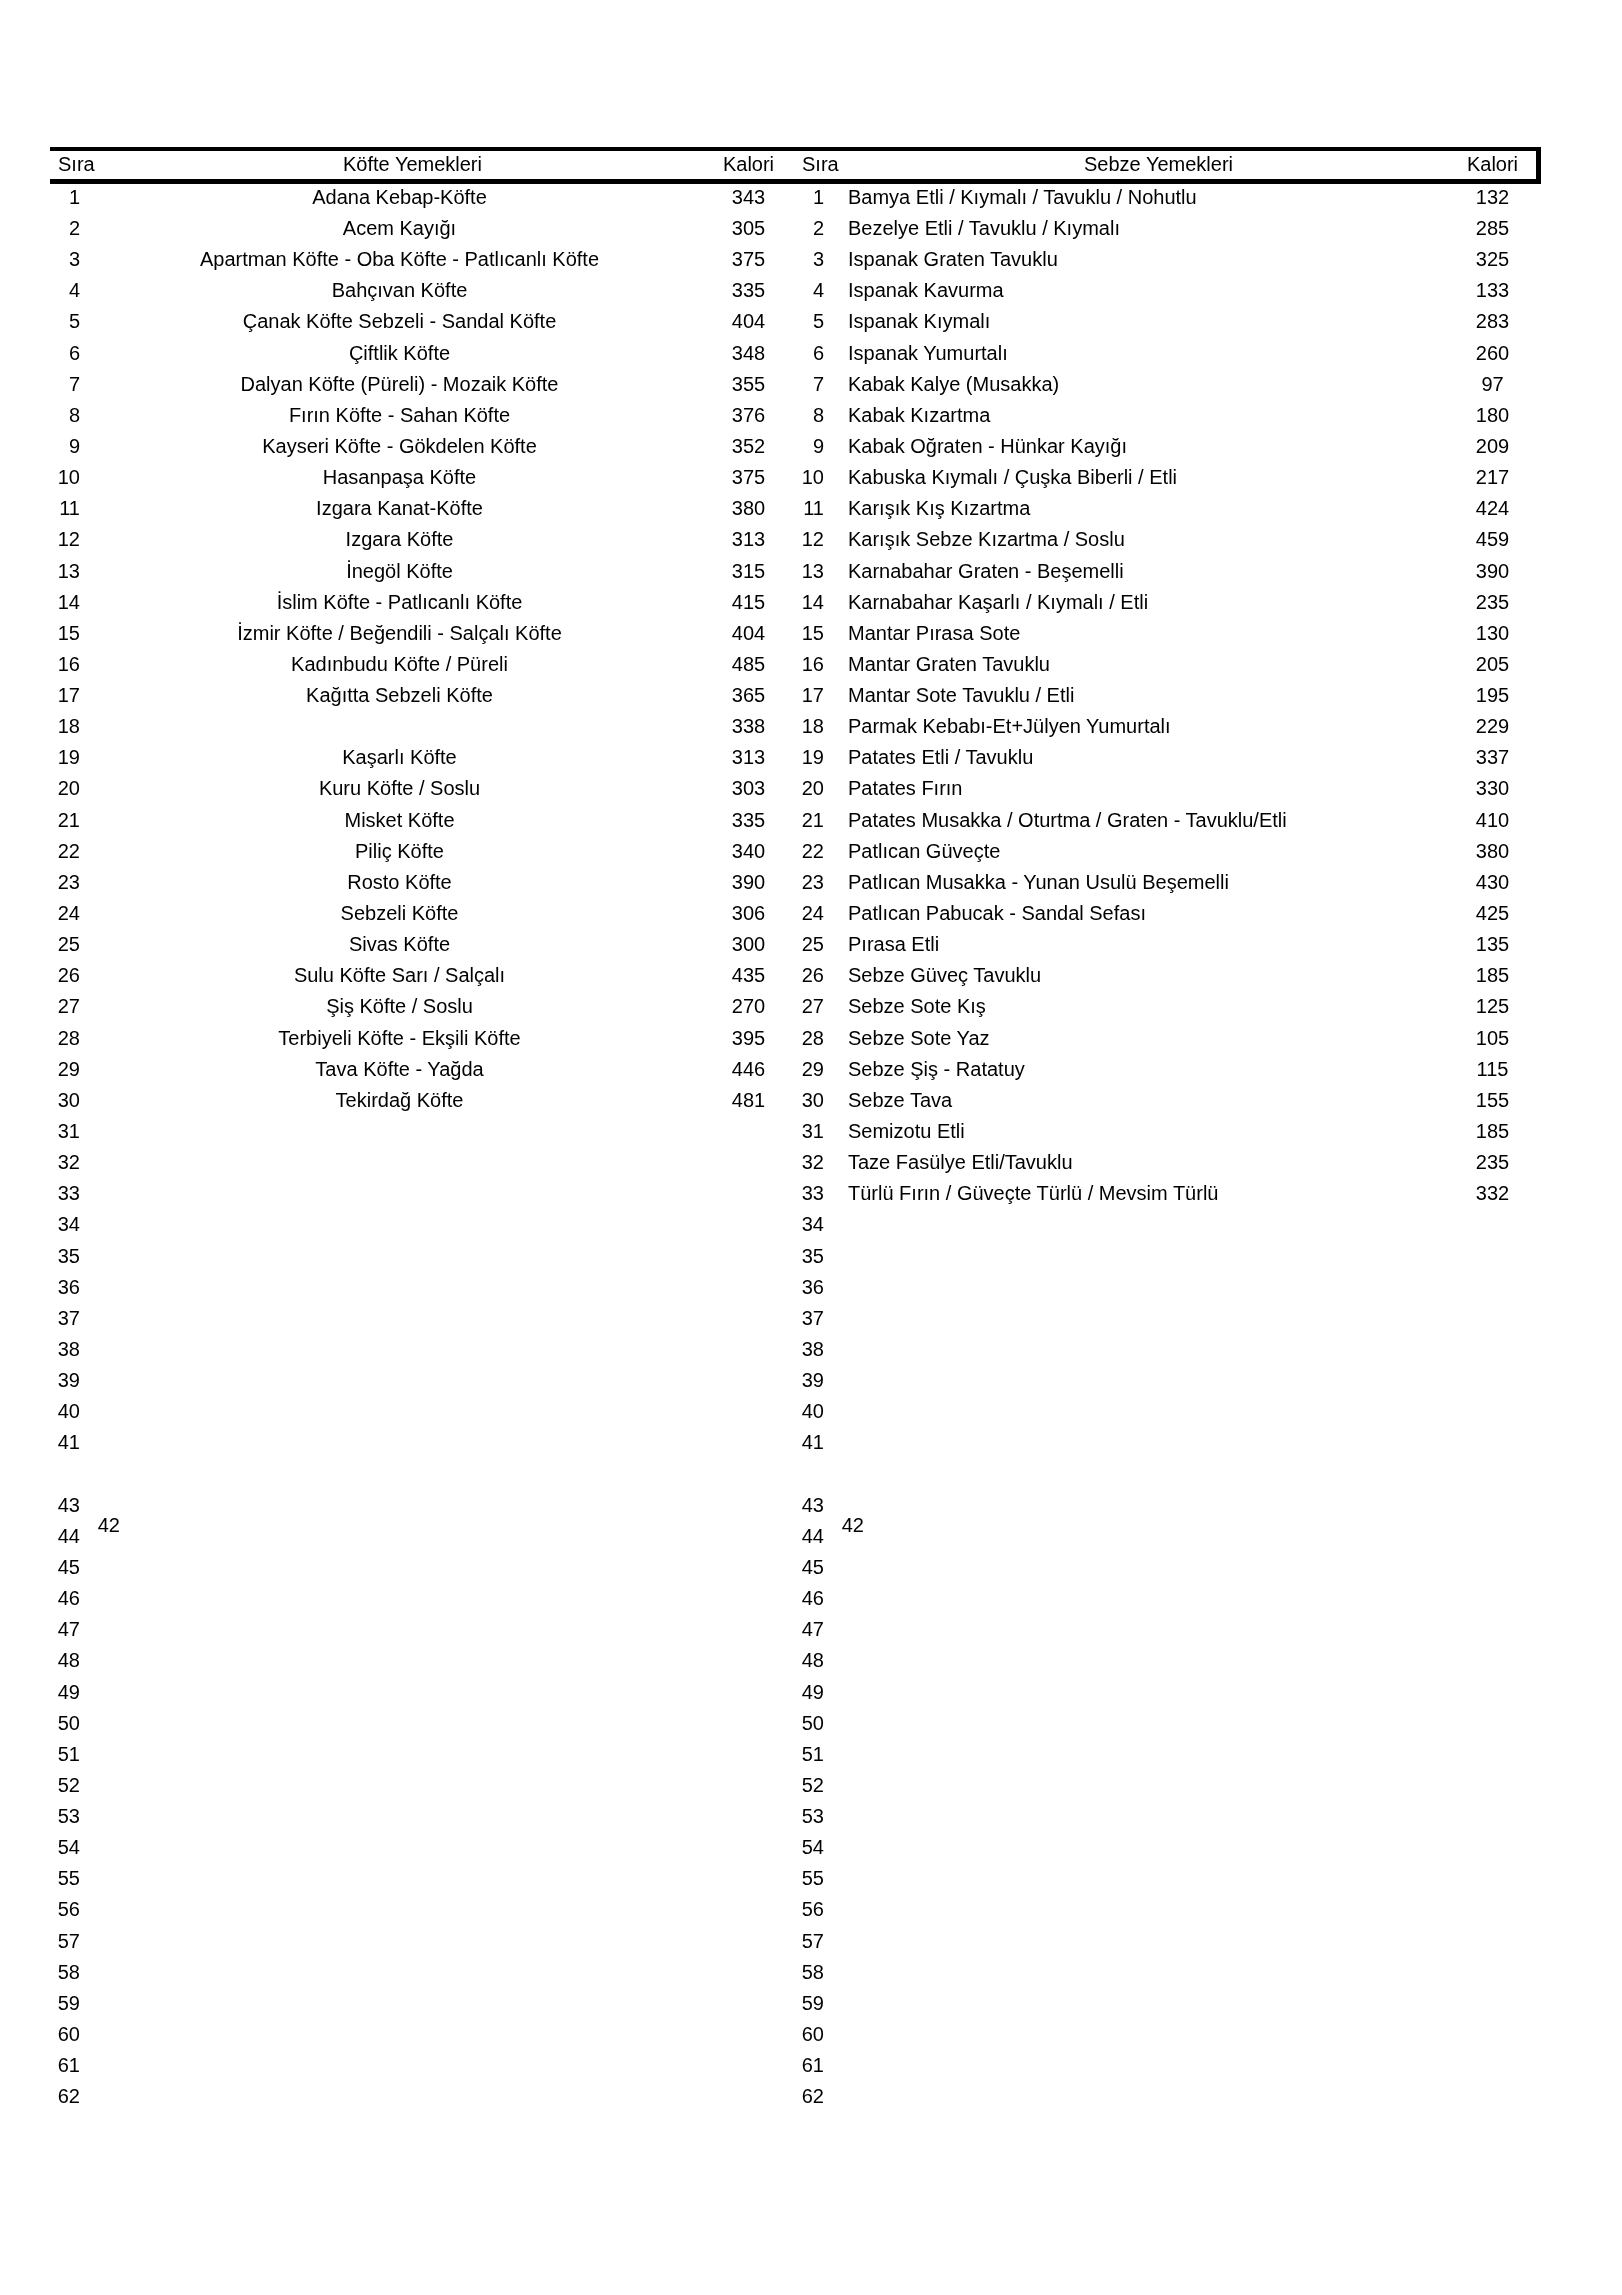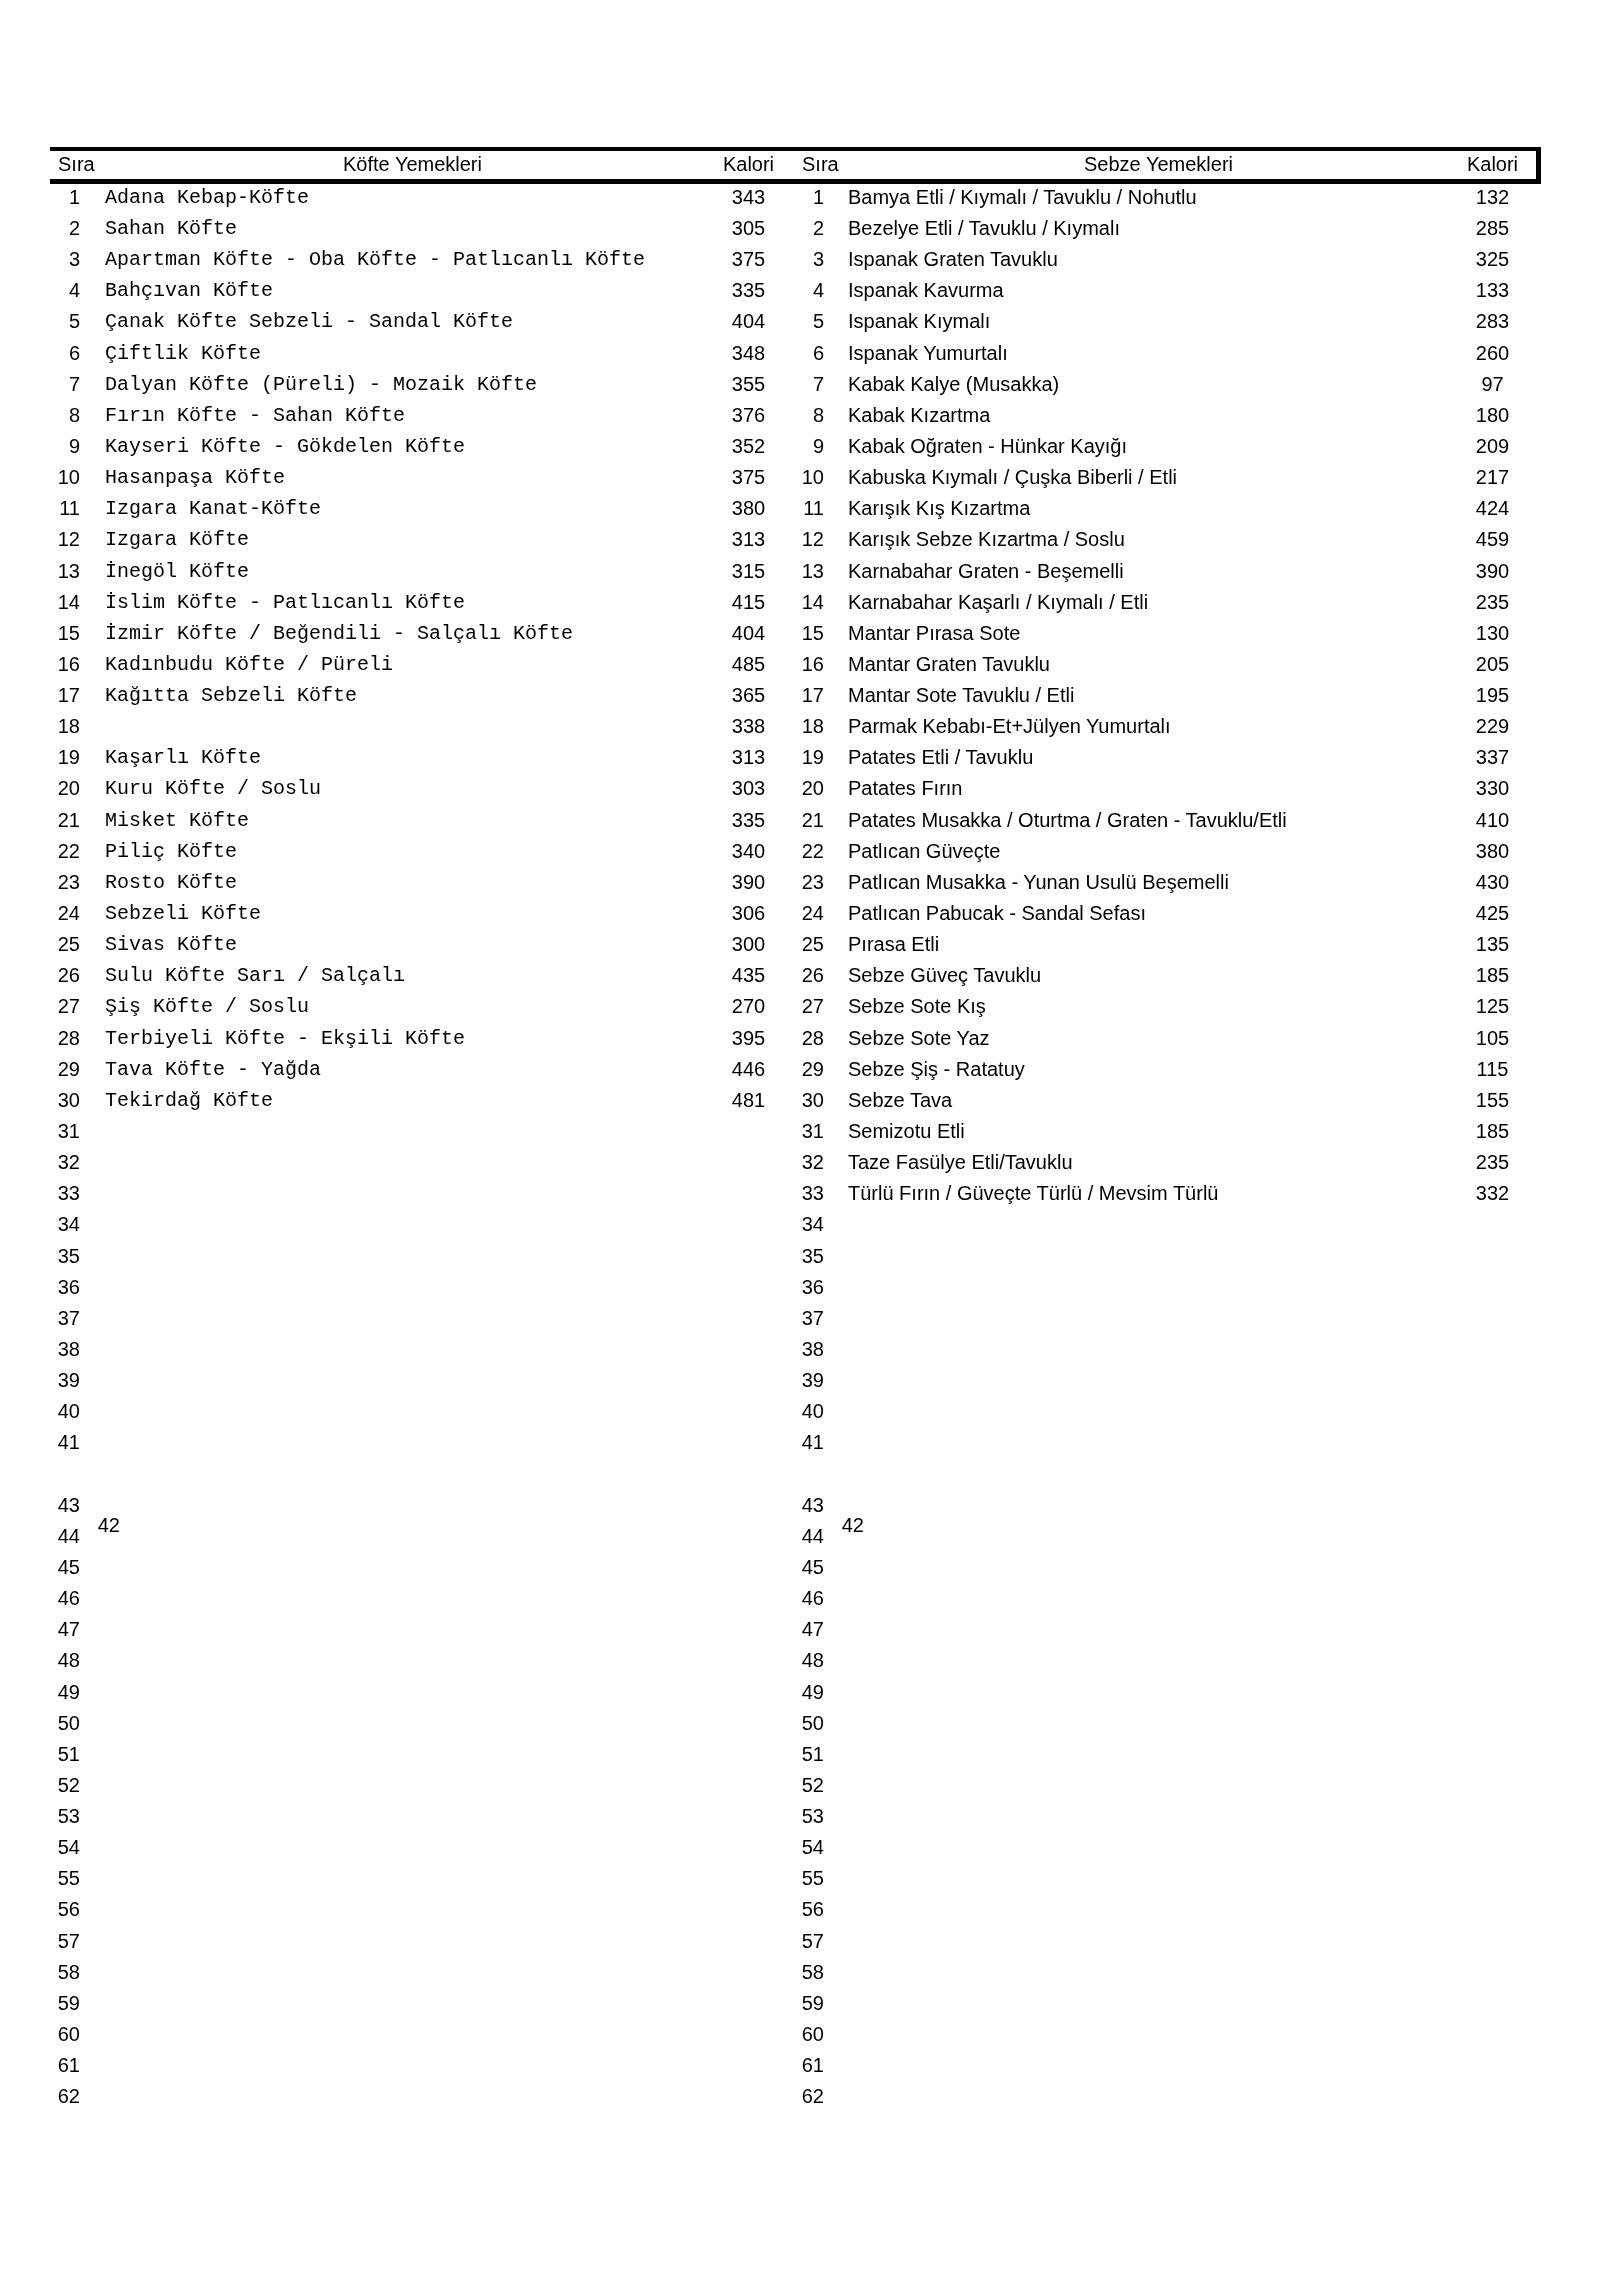--- a/index.html
+++ b/index.html
@@ -6,21 +6,21 @@
   body { width: 1622px; height: 2295px; position: relative; overflow: hidden;
          font-family: "Liberation Sans", sans-serif; color: #000; }
   .sheet { position: absolute; left: 0; top: 0; width: 1622px; height: 2295px; }
   .border-top { position: absolute; left: 50px; top: 147px; width: 1490px; height: 3.9px; background: #000; }
   .border-bottom { position: absolute; left: 50px; top: 179px; width: 1490px; height: 5.2px; background: #000; }
   .border-right { position: absolute; left: 1536px; top: 147px; width: 4.6px; height: 37px; background: #000; }
   .hdr { position: absolute; top: 150px; height: 28px; line-height: 28px; font-size: 20px; white-space: nowrap; }
   .row { position: absolute; left: 0; width: 1622px; height: 31px; }
   .cell { position: absolute; top: 0; height: 31px; line-height: 31px; font-size: 20px; white-space: nowrap; }
   .num-l { left: 39px; width: 41px; text-align: right; }
-  .name-l { left: 105px; width: 589px; text-align: left; font-family: Liberation Mono, monospace; }
+  .name-l { left: 105px; width: 589px; text-align: center; }
   .kal-l { left: 716px; width: 65px; text-align: center; }
   .num-r { left: 783px; width: 41px; text-align: right; }
   .name-r { left: 848px; width: 589px; text-align: left; }
   .kal-r { left: 1460px; width: 65px; text-align: center; }
 </style>
 </head>
 <body>
 
 <div class="sheet">
   <div class="border-top"></div>
@@ -38,21 +38,21 @@
       <div class="row" style="top: 182px;">
         <div class="cell num-l">1</div>
         <div class="cell name-l">Adana Kebap-Köfte</div>
         <div class="cell kal-l">343</div>
         <div class="cell num-r">1</div>
         <div class="cell name-r">Bamya Etli / Kıymalı / Tavuklu / Nohutlu</div>
         <div class="cell kal-r">132</div>
       </div>
       <div class="row" style="top: 213px;">
         <div class="cell num-l">2</div>
-        <div class="cell name-l">Sahan Köfte</div>
+        <div class="cell name-l">Acem Kayığı</div>
         <div class="cell kal-l">305</div>
         <div class="cell num-r">2</div>
         <div class="cell name-r">Bezelye Etli / Tavuklu / Kıymalı</div>
         <div class="cell kal-r">285</div>
       </div>
       <div class="row" style="top: 244px;">
         <div class="cell num-l">3</div>
         <div class="cell name-l">Apartman Köfte - Oba Köfte - Patlıcanlı Köfte</div>
         <div class="cell kal-l">375</div>
         <div class="cell num-r">3</div>

